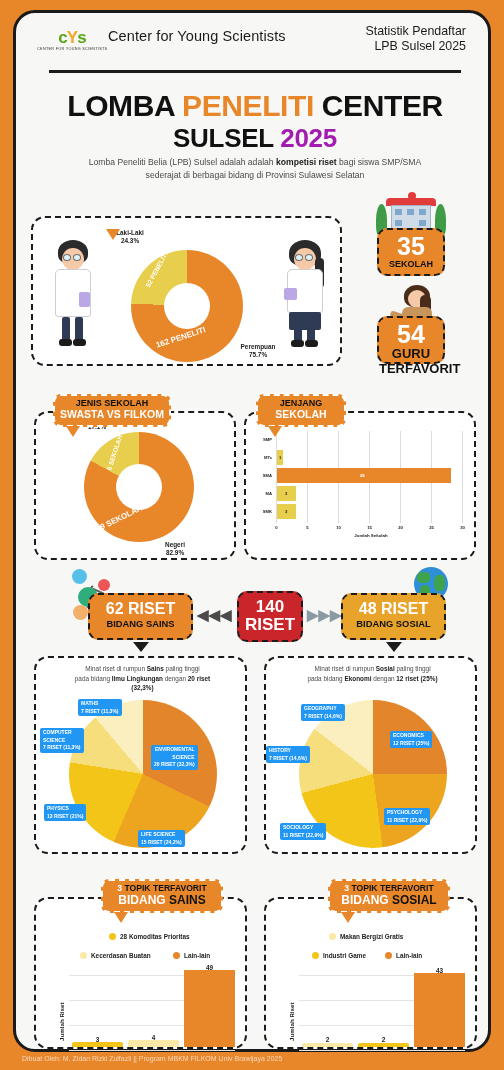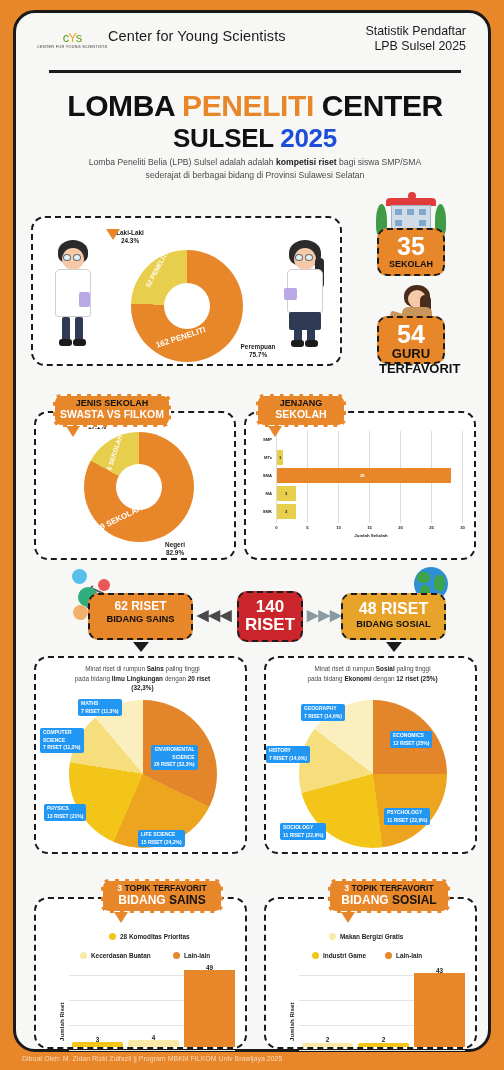--- a/index.html
+++ b/index.html
@@ -26,21 +26,21 @@
   }
   
   .hdr {
     position: absolute; left: 0; top: 0; width: 478px; height: 62px;
   }
   .logo {
     position: absolute; left: 30px; top: 12px; width: 52px; height: 30px;
     display: flex; flex-direction: column; align-items: center; justify-content: center;
   }
   .logo-txt {
-    font-weight: normal; font-size: 13px; color: #58A616; letter-spacing: -1px;
+    font-weight: bold; font-size: 17px; color: #58A616; letter-spacing: -1px;
     line-height: 1;
   }
   .logo-txt .y { color: #F5A623; }
   .logo-sub {
     font-size: 2.6px; color: #333; letter-spacing: .2px; margin-top: 2px;
     transform: scale(1.45); transform-origin: center;
   }
   .org-name {
     position: absolute; left: 92px; top: 15px;
     font-size: 14.5px; color: #1b1b1b; font-weight: 400; letter-spacing: .1px;
@@ -58,21 +58,21 @@
     position: absolute; left: 0; top: 76px; width: 478px;
     text-align: center; font-size: 30px; font-weight: bold; color: #111;
     letter-spacing: -.4px;
   }
   .title1 .hl { color: #E8862A; }
   .title2 {
     position: absolute; left: 0; top: 110px; width: 478px;
     text-align: center; font-size: 26px; font-weight: bold; color: #111;
     letter-spacing: -.3px;
   }
-  .title2 .hl { color: #1d4ed8; }
+  .title2 .hl { color: #a21caf; }
   .subtitle {
     position: absolute; left: 24px; top: 143px; width: 430px;
     text-align: center; font-size: 8.6px; color: #4a4a4a; line-height: 1.55;
   }
   .subtitle b { color: #1b1b1b; }
   
   .panel {
     position: absolute;
     background: #fff;
     border: 2px dashed #1b1b1b;
@@ -365,21 +365,21 @@
     <div class="mol-atom" style="left:9px;  top:36px; width:15px; height:15px; background:#F2B06B;"></div>
   </div>
 
   <div class="globe" style="left:398px; top:554px; width:34px; height:34px;">
     <div class="globe-land" style="left:3px; top:5px; width:13px; height:11px;"></div>
     <div class="globe-land" style="left:6px; top:18px; width:10px; height:12px;"></div>
     <div class="globe-land" style="left:20px; top:8px; width:11px; height:16px;"></div>
   </div>
 
   <div class="risetbox" style="left:72px; top:580px; width:105px; height:47px; background:#E8862A; padding-top:5px;">
-    <div class="n" style="font-size:12px; line-height:1.1;">62 RISET</div>
+    <div class="n" style="font-size:16px; line-height:1.1;">62 RISET</div>
     <div class="s" style="font-size:9.4px;">BIDANG SAINS</div>
   </div>
   <div class="chev" style="left:181px; top:594px; color:#4a4a4a;">◀◀◀</div>
   <div class="risetbox" style="left:221px; top:578px; width:66px; height:51px; background:#C9252B; padding-top:5px;">
     <div class="n" style="font-size:17px; line-height:1.05;">140</div>
     <div class="n" style="font-size:17px; line-height:1.05;">RISET</div>
   </div>
   <div class="chev" style="left:291px; top:594px; color:#8a9aa3;">▶▶▶</div>
   <div class="risetbox" style="left:325px; top:580px; width:105px; height:47px; background:#E8A42A; padding-top:5px;">
     <div class="n" style="font-size:16px; line-height:1.1;">48 RISET</div>

